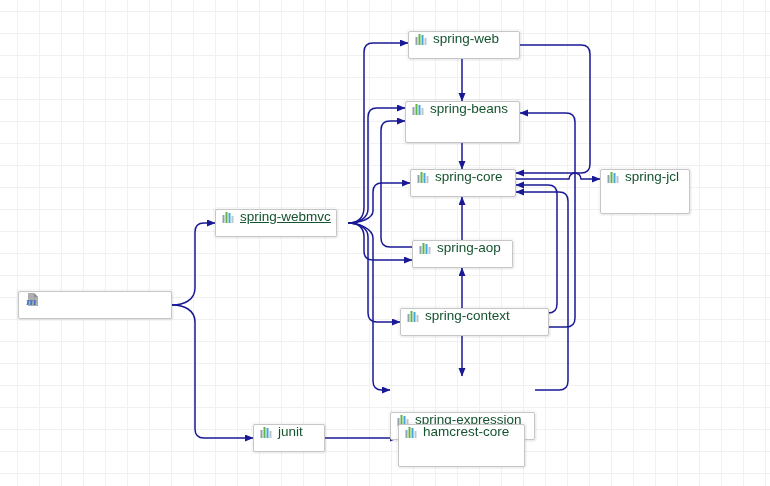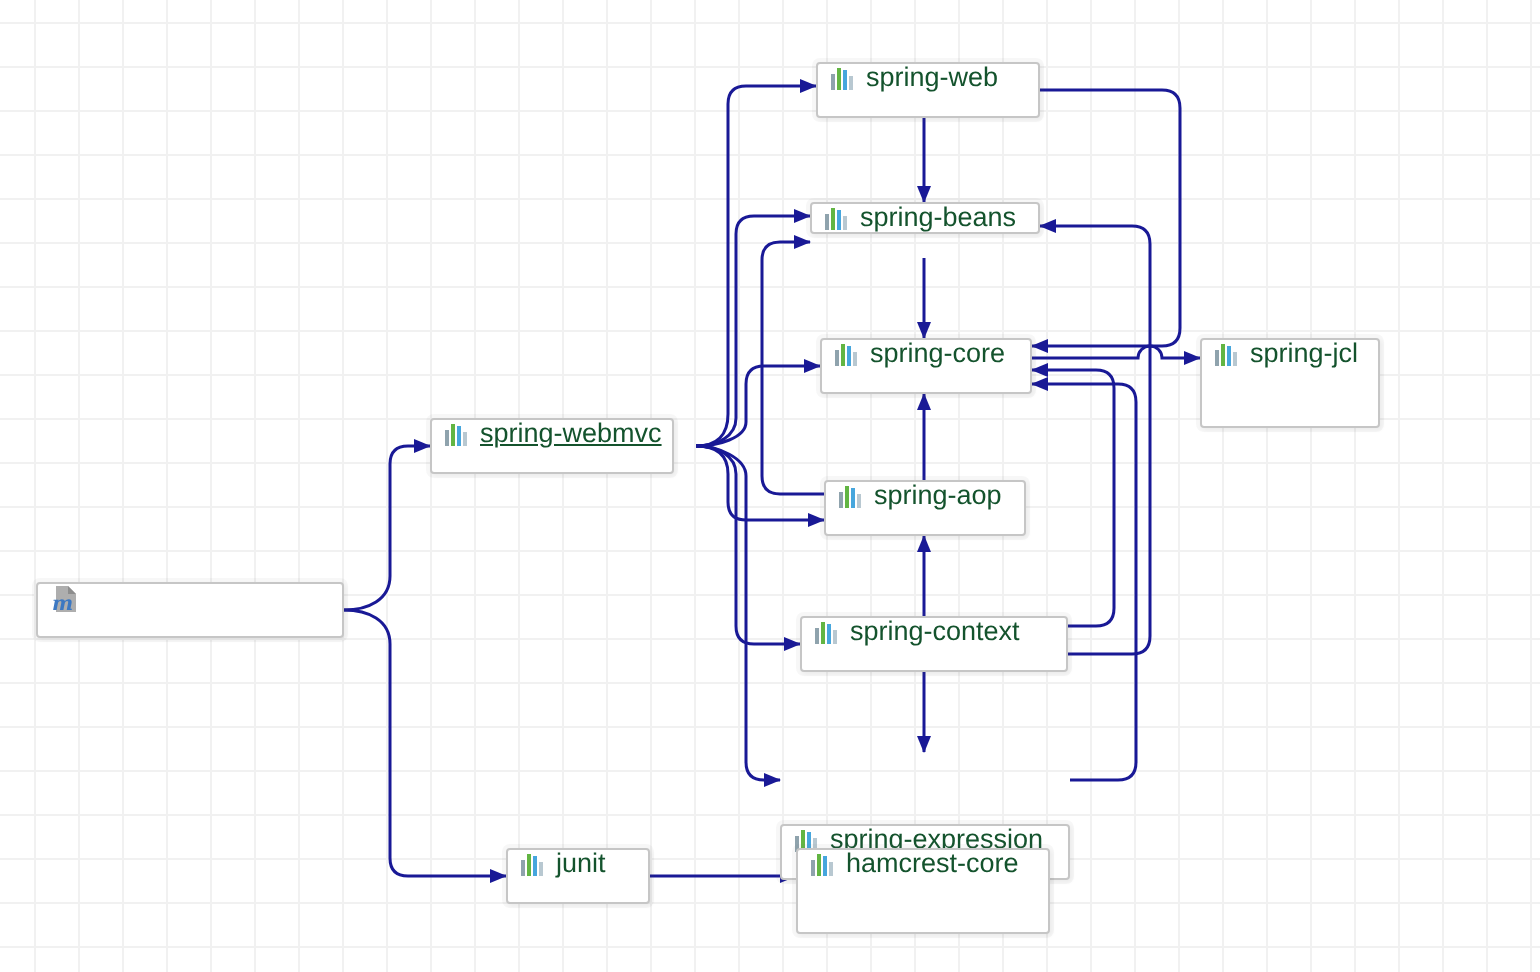--- a/index.html
+++ b/index.html
@@ -84,21 +84,21 @@
       </div>
       <div class="node" style="left: 408px; top: 31px; width: 112px; height: 28px;">
         <svg width="13" height="13" viewBox="0 0 13 13">
           <rect x="0.5" y="5" width="2" height="8" fill="#8fa3ad"></rect>
           <rect x="3.5" y="2" width="2" height="11" fill="#62b543"></rect>
           <rect x="6.5" y="3" width="2" height="10" fill="#46a6dd"></rect>
           <rect x="9.5" y="6" width="2" height="7" fill="#b8c8d1"></rect>
         </svg>
         <span class="lbl">spring-web</span>
       </div>
-      <div class="node" style="left: 405px; top: 101px; width: 115px; height: 16px;">
+      <div class="node" style="left: 405px; top: 101px; width: 115px; height: 42px;">
         <svg width="13" height="13" viewBox="0 0 13 13">
           <rect x="0.5" y="5" width="2" height="8" fill="#8fa3ad"></rect>
           <rect x="3.5" y="2" width="2" height="11" fill="#62b543"></rect>
           <rect x="6.5" y="3" width="2" height="10" fill="#46a6dd"></rect>
           <rect x="9.5" y="6" width="2" height="7" fill="#b8c8d1"></rect>
         </svg>
         <span class="lbl">spring-beans</span>
       </div>
       <div class="node" style="left: 410px; top: 169px; width: 106px; height: 28px;">
         <svg width="13" height="13" viewBox="0 0 13 13">
@@ -120,21 +120,21 @@
       </div>
       <div class="node" style="left: 412px; top: 240px; width: 101px; height: 28px;">
         <svg width="13" height="13" viewBox="0 0 13 13">
           <rect x="0.5" y="5" width="2" height="8" fill="#8fa3ad"></rect>
           <rect x="3.5" y="2" width="2" height="11" fill="#62b543"></rect>
           <rect x="6.5" y="3" width="2" height="10" fill="#46a6dd"></rect>
           <rect x="9.5" y="6" width="2" height="7" fill="#b8c8d1"></rect>
         </svg>
         <span class="lbl">spring-aop</span>
       </div>
-      <div class="node" style="left: 400px; top: 308px; width: 134px; height: 28px;">
+      <div class="node" style="left: 400px; top: 308px; width: 149px; height: 28px;">
         <svg width="13" height="13" viewBox="0 0 13 13">
           <rect x="0.5" y="5" width="2" height="8" fill="#8fa3ad"></rect>
           <rect x="3.5" y="2" width="2" height="11" fill="#62b543"></rect>
           <rect x="6.5" y="3" width="2" height="10" fill="#46a6dd"></rect>
           <rect x="9.5" y="6" width="2" height="7" fill="#b8c8d1"></rect>
         </svg>
         <span class="lbl">spring-context</span>
       </div>
       <div class="node" style="left: 390px; top: 376px; width: 145px; height: 28px; margin-top: 36px;">
         <svg width="13" height="13" viewBox="0 0 13 13">

